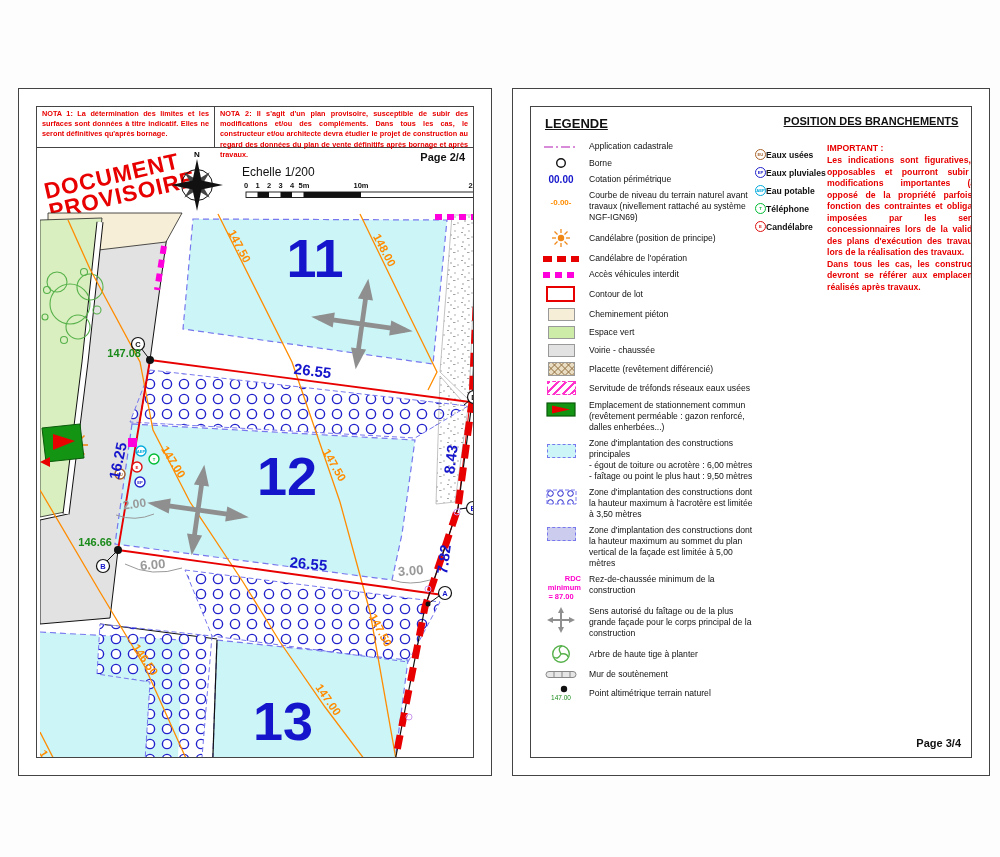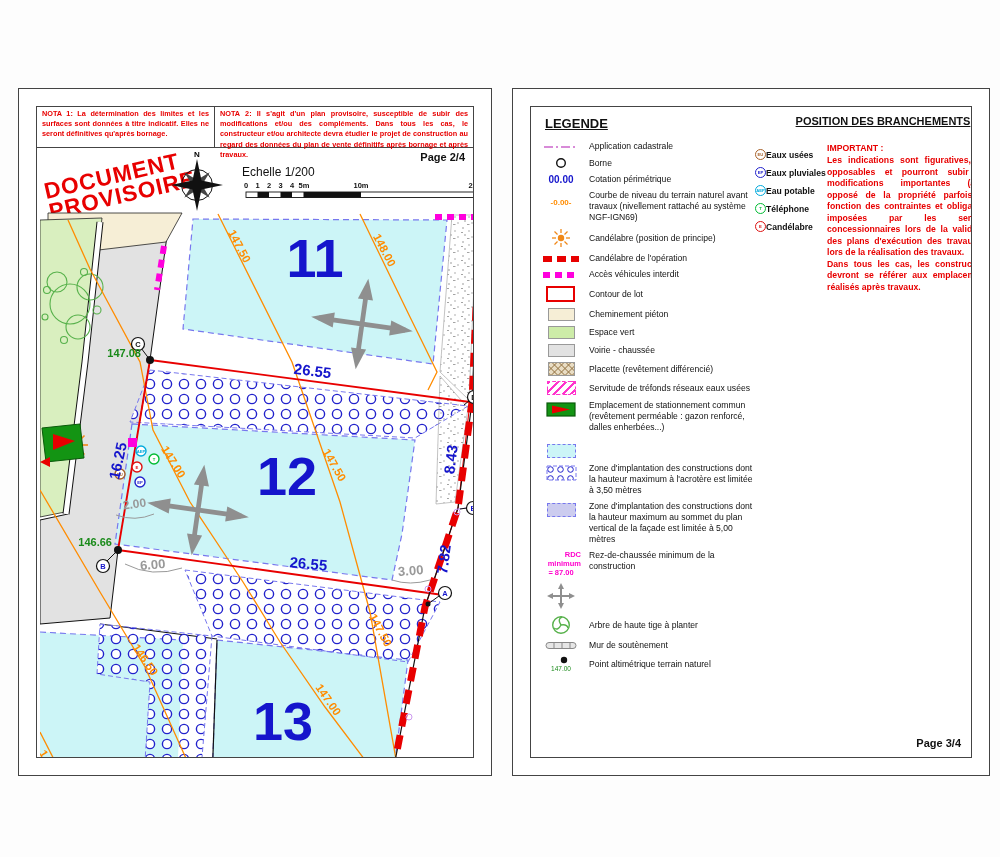--- a/index.html
+++ b/index.html
@@ -37,21 +37,21 @@
   .box-green{width:27px;height:13px;background:#cdeca8;border:1px solid #999}
   .box-road{width:27px;height:13px;background:#e2e2e2;border:1px solid #999}
   .box-placette{width:27px;height:14px;border:1px solid #999;
     background:repeating-linear-gradient(45deg,rgba(150,118,70,.55) 0 1.5px,transparent 1.5px 5px),
                repeating-linear-gradient(-45deg,rgba(150,118,70,.55) 0 1.5px,transparent 1.5px 5px),#e9ddc4}
   .box-servitude{width:29px;height:14px;border:1px dashed #ff33cc;
     background:repeating-linear-gradient(135deg,#ff33cc 0 1.8px,transparent 1.8px 6px),#fff}
   .box-zone-p{width:29px;height:14px;background:#ccf5f7;border:1.2px dashed #7777ee}
   .box-zone-f{width:29px;height:14px;background:#ccccef;border:1.2px dashed #7777ee}
 
-  .branch-title{position:absolute;left:252px;top:8px;width:200px;text-align:center;font-size:11px;font-weight:bold;text-decoration:underline}
+  .branch-title{position:absolute;left:240px;top:8px;width:200px;text-align:center;font-size:11px;font-weight:bold;text-decoration:underline}
   .branch-list{position:absolute;left:224px;top:42px;width:72px}
   .branch-row{display:flex;align-items:center;margin-bottom:7px}
   .bcirc{width:11px;height:11px;border-radius:50%;border:1.6px solid #000;font-size:4.2px;font-weight:bold;display:flex;align-items:center;justify-content:center;box-sizing:border-box}
   .c-eu{border-color:#a8622a;color:#a8622a}
   .c-ep{border-color:#2222cc;color:#2222cc}
   .c-aep{border-color:#00aadd;color:#00aadd}
   .c-tel{border-color:#00bb33;color:#00bb33}
   .c-ele{border-color:#dd1111;color:#dd1111}
   .branch-label{font-size:8.6px;font-weight:bold}
   .important{position:absolute;left:296px;top:36px;width:166px;color:#e80000;font-weight:bold;font-size:8.7px;line-height:1.32;text-align:justify}
@@ -426,20 +426,25 @@
         <polygon points="6,3.5 24,7.5 6,11.5" fill="#e80000"></polygon>
             </svg>
       </div>
       <div class="lg-label">Emplacement de stationnement commun (revêtement perméable : gazon renforcé, dalles enherbées...)</div>
     </div>
 
     <div class="lg-row top">
       <div class="lg-sym" style="margin-top:6px">
             <div class="box box-zone-p"></div>
           </div>
+      <div class="lg-label">
+        <div>Zone d'implantation des constructions principales</div>
+        <div>- égout de toiture ou acrotère : 6,00 mètres</div>
+        <div>- faîtage ou point le plus haut : 9,50 mètres</div>
+      </div>
     </div>
 
     <div class="lg-row top">
       <div class="lg-sym" style="margin-top:2px">
         <svg width="31" height="16">
           <defs>
                 <pattern id="pcL" width="10" height="9" patternUnits="userSpaceOnUse">
                   <circle cx="4.5" cy="4.5" r="2.8" fill="#fff" stroke="#2222cc" stroke-width="1"></circle>
                 </pattern>
               </defs>
@@ -469,20 +474,21 @@
         <svg width="28" height="28" viewBox="-14 -14 28 28">
           <g stroke="#8f8f8f" stroke-width="2" fill="#8f8f8f">
             <path d="M0,-10 L0,10 M-11,0 L11,0" fill="none"></path>
             <polygon points="0,-13 -3,-7 3,-7" stroke="none"></polygon>
                 <polygon points="0,13 -3,7 3,7" stroke="none"></polygon>
             <polygon points="-14,0 -8,-3 -8,3" stroke="none"></polygon>
                 <polygon points="14,0 8,-3 8,3" stroke="none"></polygon>
           </g>
         </svg>
       </div>
+      <div class="lg-label">Sens autorisé du faîtage ou de la plus grande façade pour le corps principal de la construction</div>
     </div>
 
     <div class="lg-row">
       <div class="lg-sym">
         <svg width="20" height="20">
               <g fill="none" stroke="#57b14b" stroke-width="1.4">
           <circle cx="10" cy="10" r="8.3"></circle>
           <path d="M10,10 Q6,4 11,2 M10,10 Q16,9 17,13 M10,10 Q7,16 3,13"></path>
               </g>
         </svg>

